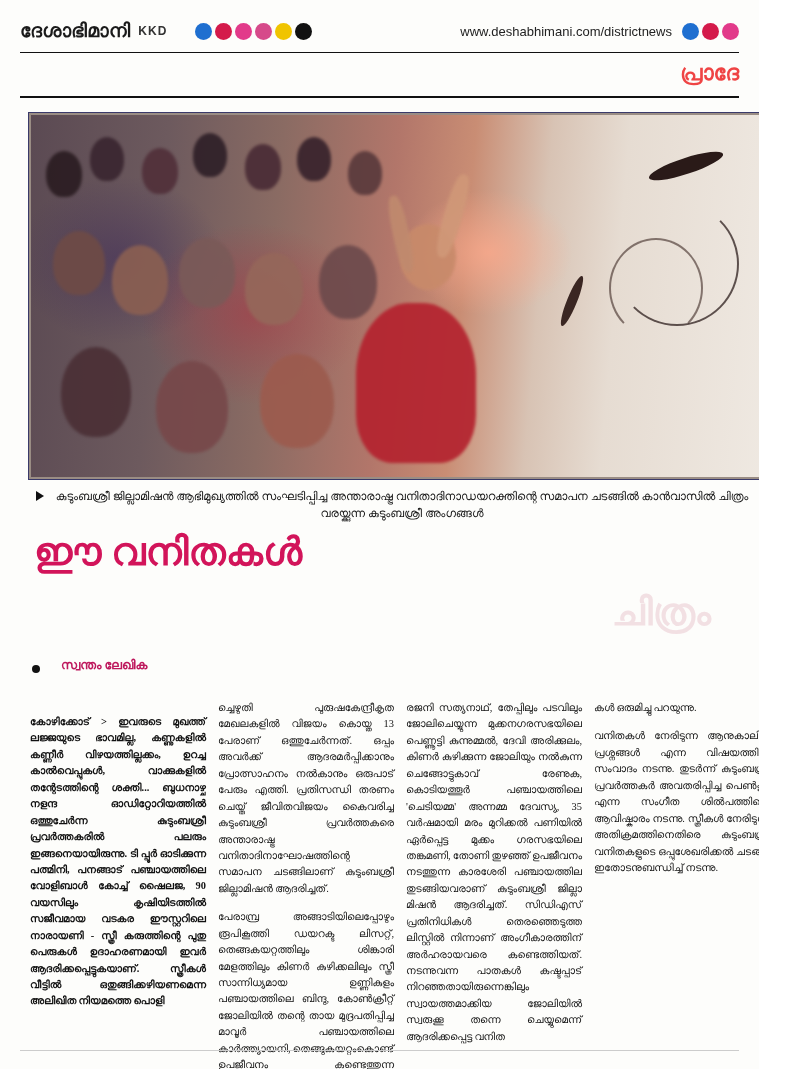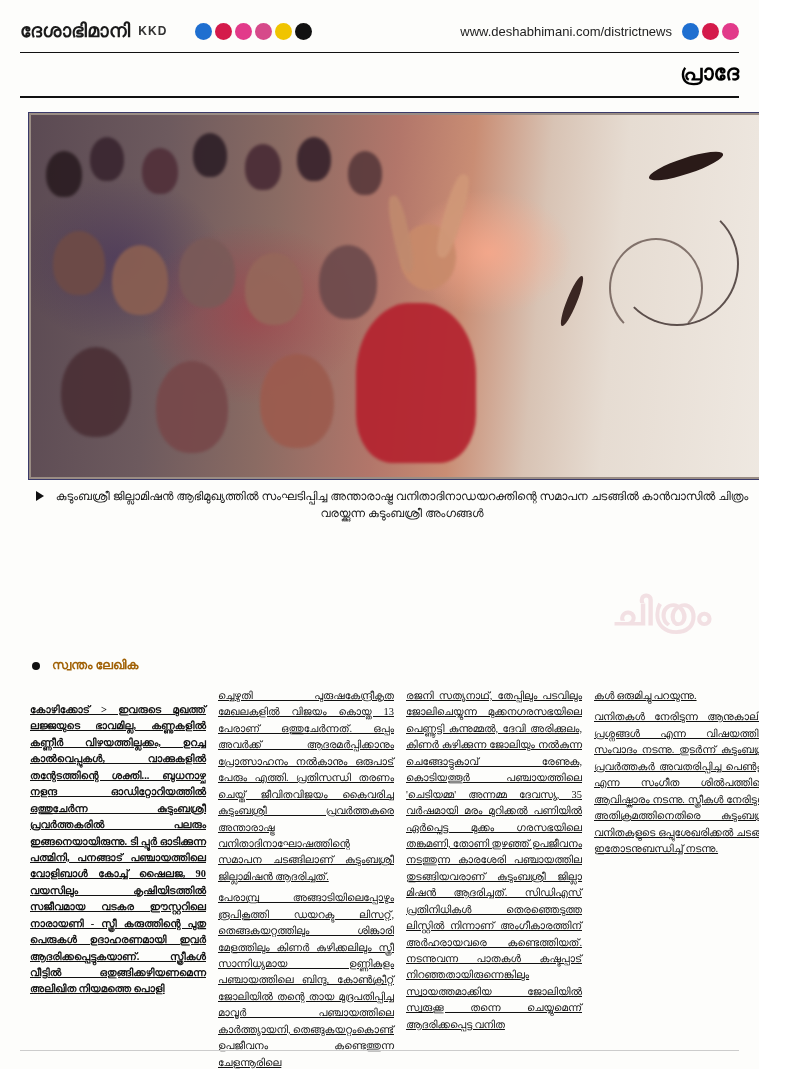--- a/index.html
+++ b/index.html
@@ -77,21 +77,21 @@
     background: #111;
   }
 
   .section-label {
     position: absolute;
     right: 20px;
     top: 60px;
     font-family: "Liberation Serif", serif;
     font-weight: bold;
     font-size: 22px;
-    color: #000000;
+    color: #ef4444;
   }
 
   .rule-second {
     position: absolute;
     left: 20px;
     right: 20px;
     top: 96px;
     height: 2px;
     background: #111;
   }
@@ -188,24 +188,24 @@
   }
 
   
   .byline {
     position: absolute;
     left: 32px;
     top: 658px;
     font-family: "Liberation Serif", serif;
     font-weight: bold;
     font-size: 12.5px;
-    color: #a16207;
-    display: flex;
-    align-items: center;
-    gap: 12px;
+    color: #be185d;
+    display: flex;
+    align-items: flex-end;
+    gap: 21px;
   }
   .byline-dot {
     width: 8px;
     height: 8px;
     border-radius: 50%;
     background: #111;
     display: inline-block;
   }
 
   
@@ -220,21 +220,21 @@
   .col {
     width: 176px;
     font-family: "Liberation Serif", serif;
     font-size: 10.4px;
     line-height: 1.58;
     color: #111;
     text-align: justify;
     hyphens: auto;
     word-spacing: -0.5px;
   }
-  .col p { margin: 0 0 5px 0; text-decoration: underline; }
+  .col p { margin: 12px 0 5px 0; }
   .col.col1 { padding-top: 14px; }
   .col.col4 { padding-top: 0; }
   .col .lead {
     font-weight: bold;
   }
 
   .rule-bottom {
     position: absolute;
     left: 20px;
     right: 20px;
@@ -302,20 +302,21 @@
       <div class="wall-line" style="right:4%;top:24%;width:120px;height:120px;border-color:rgba(45,30,28,0.75);border-top-color:transparent;border-left-color:transparent;"></div>
       <div class="wall-line" style="right:9%;top:34%;width:90px;height:96px;border-color:rgba(60,40,36,0.6);border-bottom-color:transparent;"></div>
       <div class="wall-stroke" style="right:26%;top:44%;width:10px;height:54px;background:#3a2622;transform:rotate(22deg);"></div>
     </div>
   </div>
 
   <div class="caption-bullet"></div>
   <div class="caption">കുടുംബശ്രീ ജില്ലാമിഷന്‍ ആഭിമുഖ്യത്തില്‍ സംഘടിപ്പിച്ച അന്താരാഷ്ട്ര വനിതാദിനാഡയറക്തിന്റെ സമാപന ചടങ്ങില്‍ കാന്‍വാസില്‍ ചിത്രം വരയ്ക്കുന്ന കുടുംബശ്രീ അംഗങ്ങള്‍</div>
 
   <div class="headline">
+    <span class="l2">ഈ വനിതകള്‍</span>
   </div>
   <div class="watermark">ചിത്രം</div>
 
   <div class="byline">
     <span class="byline-dot"></span>
     <span>സ്വന്തം ലേഖിക</span>
   </div>
 
   <div class="columns">
 

